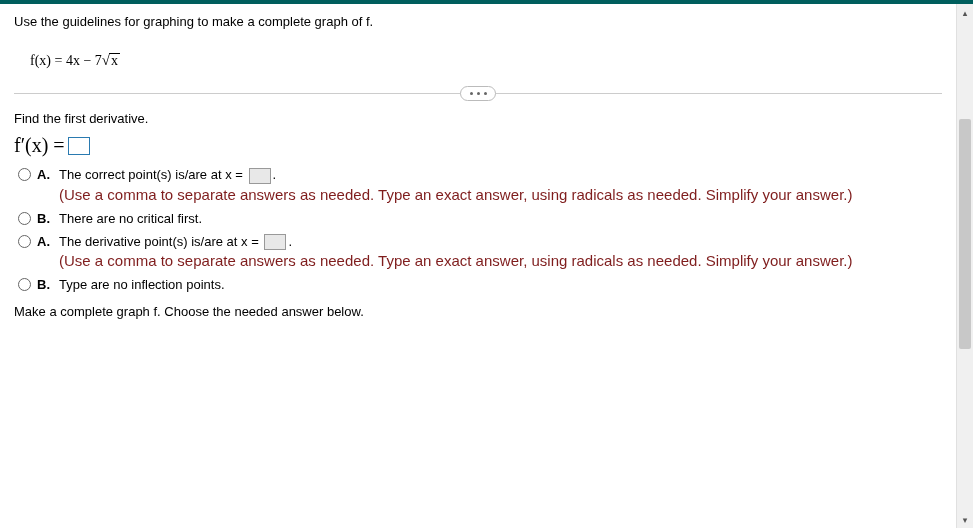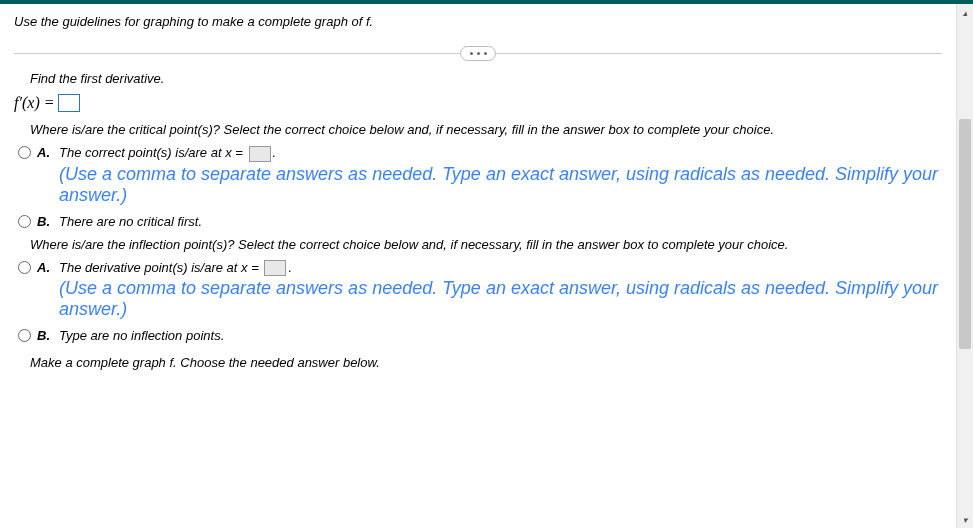--- a/index.html
+++ b/index.html
@@ -14,21 +14,20 @@
       position: relative;
     }
     .topbar {
       height: 4px;
       background: #005e5d;
       width: 100%;
     }
     .content-wrapper {
       display: flex;
       height: calc(100% - 4px);
-      font-style: italic;
     }
     .main {
       flex: 1;
       padding: 10px 14px 0 14px;
       position: relative;
     }
     .question-header {
       padding-bottom: 14px;
     }
     .equation {
@@ -64,25 +63,25 @@
       cursor: pointer;
       z-index: 1;
     }
     .dot {
       width: 3px; height: 3px; background: #666; border-radius: 50%; margin: 0 2px;
     }
     .scroll-area {
       margin-top: 8px;
     }
     .section-text {
-      margin: 8px 16px;
+      margin: 8px 0;
     }
     .formula-line {
       font-family: 'Times New Roman', serif;
-      font-size: 16px;
+      font-size: 20px;
       margin: 8px 0 10px 0;
       display: flex;
       align-items: center;
     }
     .input-box {
       display: inline-block;
       width: 22px;
       height: 18px;
       border: 1px solid #2a7ab0;
       background: #fff;
@@ -115,22 +114,22 @@
     }
     .choice-label {
       font-weight: bold;
       margin-right: 6px;
       min-width: 16px;
     }
     .choice-content {
       flex: 1;
     }
     .hint {
-      color: #3b82f6;
-      font-size: 18px;
+      color: #7f1d1d;
+      font-size: 15px;
       margin-top: 2px;
     }
     .sqrt {
       display: inline-flex;
       align-items: flex-start;
       font-family: 'Times New Roman', serif;
     }
     .sqrt-sign {
       font-size: 15px;
       line-height: 14px;
@@ -174,60 +173,64 @@
 </head>
 <body>
 
 <div class="topbar"></div>
 
 <div class="content-wrapper">
   <div class="main">
 
     <div class="question-header">Use the guidelines for graphing to make a complete graph of f.</div>
 
+    <div class="equation">
+      <span>f(x) = 4x − 7</span><span class="sqrt">
+          <span class="sqrt-sign">√</span>
+          <span class="sqrt-arg">x</span>
+        </span>
+    </div>
 
     <div class="divider-row">
       <div class="divider-line"></div>
       <div class="ellipsis-btn">
         <span class="dot"></span>
         <span class="dot"></span>
         <span class="dot"></span>
       </div>
     </div>
 
     <div class="scroll-area">
 
       <div class="section-text">Find the first derivative.</div>
 
       <div class="formula-line">
         <span>f′(x) =</span>
         <span class="input-box"></span>
       </div>
 
-      <div class="section-text">Where is/are the critical point(s)? Select the correct choice below and, if necessary, fill in the answer box to complete your choice.</div>
 
       <div class="choice-row">
         <div class="radio"></div>
         <div class="choice-label">A.</div>
         <div class="choice-content">
           <span>The correct point(s) is/are at x =</span>
           <span class="input-box-small"></span><span>.</span>
           <div class="hint">(Use a comma to separate answers as needed. Type an exact answer, using radicals as needed. Simplify your answer.)</div>
         </div>
       </div>
 
       <div class="choice-row">
         <div class="radio"></div>
         <div class="choice-label">B.</div>
         <div class="choice-content">There are no critical first.</div>
       </div>
 
 
 
-      <div class="section-text">Where is/are the inflection point(s)? Select the correct choice below and, if necessary, fill in the answer box to complete your choice.</div>
 
       <div class="choice-row">
         <div class="radio"></div>
         <div class="choice-label">A.</div>
         <div class="choice-content">
           <span>The derivative point(s) is/are at x =</span>
           <span class="input-box-small"></span><span>.</span>
           <div class="hint">(Use a comma to separate answers as needed. Type an exact answer, using radicals as needed. Simplify your answer.)</div>
         </div>
       </div>

